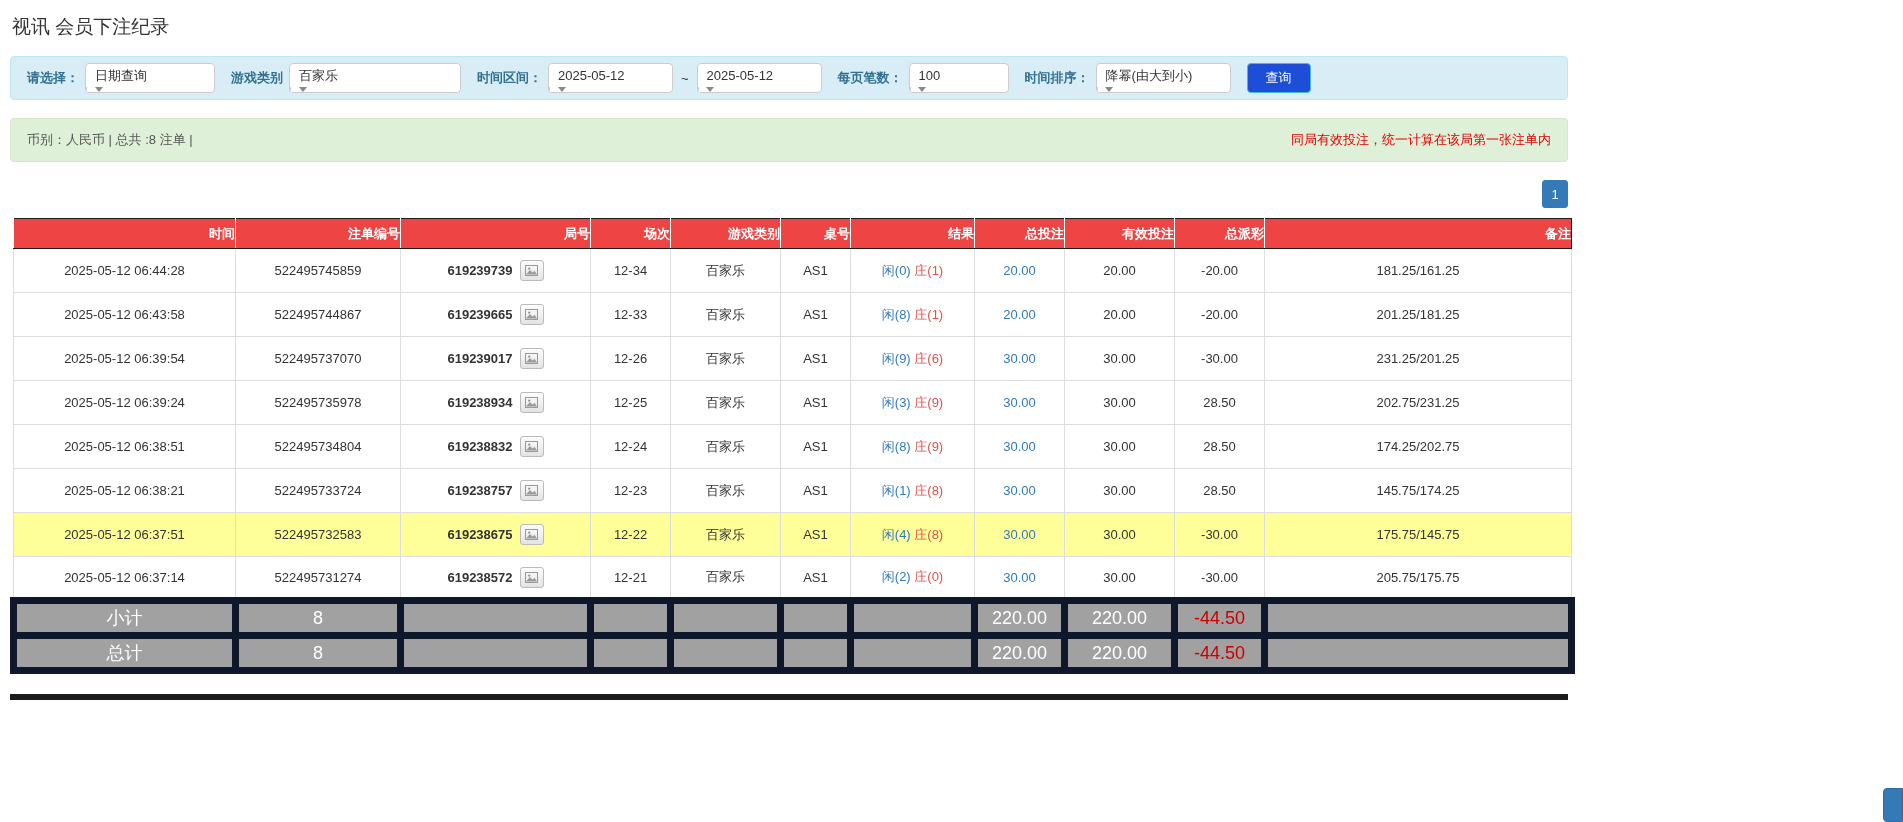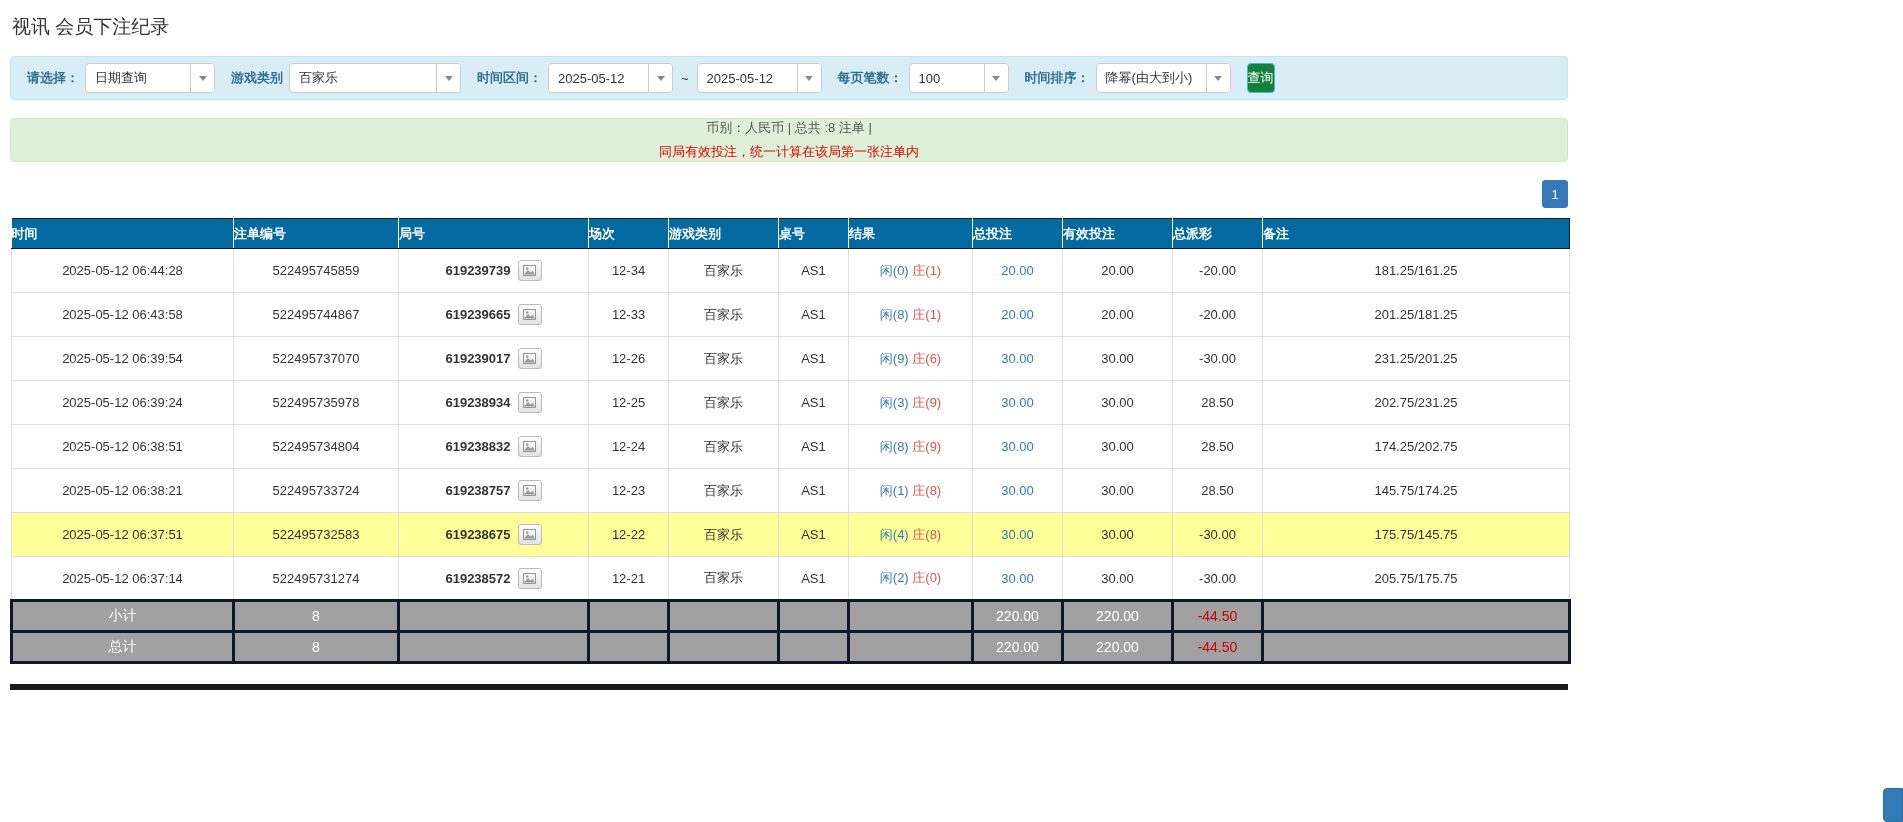--- a/index.html
+++ b/index.html
@@ -20,56 +20,56 @@
   .filter-bar {
     width: 1558px; height: 44px;
     background: #d9edf7; border: 1px solid #bce8f1; border-radius: 4px;
     display: flex; align-items: center; padding: 0 16px; margin-bottom: 18px;
     white-space: nowrap;
   }
   .flabel { font-weight: bold; color: #31708f; margin-right: 6px; font-size: 13px; }
   .select {
     display: flex; align-items: stretch; background: #fff;
     border: 1px solid #ccc; border-radius: 4px; height: 30px;
-    margin-right: 16px; overflow: hidden;
+    margin-right: 16px; overflow: hidden; flex-direction: column;
   }
   .select .val { flex: 1; display: flex; align-items: center; padding: 0 9px; font-size: 13px; color: #333; }
   .select .caret-box { width: 24px; border-left: 1px solid #ccc; display: flex; align-items: center; justify-content: center; background: #fff; cursor: pointer; }
   .caret { width: 0; height: 0; border-left: 4px solid transparent; border-right: 4px solid transparent; border-top: 5px solid #888; }
   .w130 { width: 130px; } .w172 { width: 172px; } .w150 { width: 125px; } .w100 { width: 100px; } .w165 { width: 135px; }
   .tilde { margin: 0 8px 0 -8px; color: #333; }
   .search-btn {
-    height: 30px; padding: 0 0; background: #15803d; border: 1px solid #46b8da;
+    height: 30px; padding: 0 18px; background: #1d4ed8; border: 1px solid #46b8da;
     color: #fff; font-size: 13px; border-radius: 4px; cursor: pointer;
     font-family: "Liberation Sans", "DejaVu Sans", sans-serif;
   }
 
   
   .summary-bar {
     width: 1558px; height: 44px;
     background: #dff0d8; border: 1px solid #d6e9c6; border-radius: 4px;
     display: flex; align-items: center; justify-content: space-between;
-    padding: 0 16px; margin-bottom: 14px; flex-direction: column;
+    padding: 0 16px; margin-bottom: 14px;
   }
   .summary-left { color: #555; font-size: 13px; }
   .summary-right { color: #e10000; font-size: 13px; }
 
   
   .pager-row { width: 1558px; display: flex; justify-content: flex-end; margin: 18px 0 10px 0; }
   .page-num {
     min-width: 26px; height: 28px; background: #337ab7; border: 1px solid #337ab7;
     color: #fff; display: flex; align-items: center; justify-content: center;
     font-size: 13px; border-radius: 3px; cursor: pointer; padding: 0 8px;
   }
 
   
   table.records { width: 1558px; border-collapse: collapse; table-layout: fixed; }
   table.records th {
-    background: #0369a1; color: #fff; font-weight: bold; font-size: 13px;
-    height: 30px; text-align: left; border-right: 1px solid #fff;
+    background: #ef4444; color: #fff; font-weight: bold; font-size: 13px;
+    height: 30px; text-align: right; border-right: 1px solid #fff;
     border-top: 1px solid #1b1b1b; border-bottom: 1px solid #1b1b1b;
   }
   table.records th:last-child { border-right: 1px solid #1b1b1b; margin-top: 20px; }
   table.records td {
     border: 1px solid #ddd; text-align: center; height: 44px;
     font-size: 13px; color: #333; background: #fff; padding: 2px 4px;
     overflow: hidden;
   }
   tr.hl td { background: #ffff99; }
 
@@ -79,22 +79,22 @@
     width: 24px; height: 21px; border: 1px solid #bbb; border-radius: 3px;
     background: linear-gradient(#fdfdfd, #e3e3e3); cursor: pointer;
   }
 
   .res-player { color: #337ab7; }
   .res-banker { color: #d9534f; }
   .bet-link { color: #337ab7; cursor: pointer; }
   td.neg { color: #d9534f; }
 
   tr.foot td {
-    background: #a1a1a1; color: #fff; border: 3px solid #0f172a;
-    height: 31px; font-size: 14px;
+    background: #a1a1a1; color: #fff; border: 7px solid #0f172a;
+    height: 31px; font-size: 18px;
   }
   tr.foot td.foot-neg { color: #cc0000; }
 
   .bottom-black-bar { width: 1558px; height: 6px; background: #1b1b1b; margin-top: 20px; }
 
   .corner-pager {
     position: absolute; right: 0; bottom: 0; width: 20px; height: 34px;
     background: #337ab7; border: 1px solid #2e6da4; border-radius: 4px 0 0 4px;
     cursor: pointer;
   }

